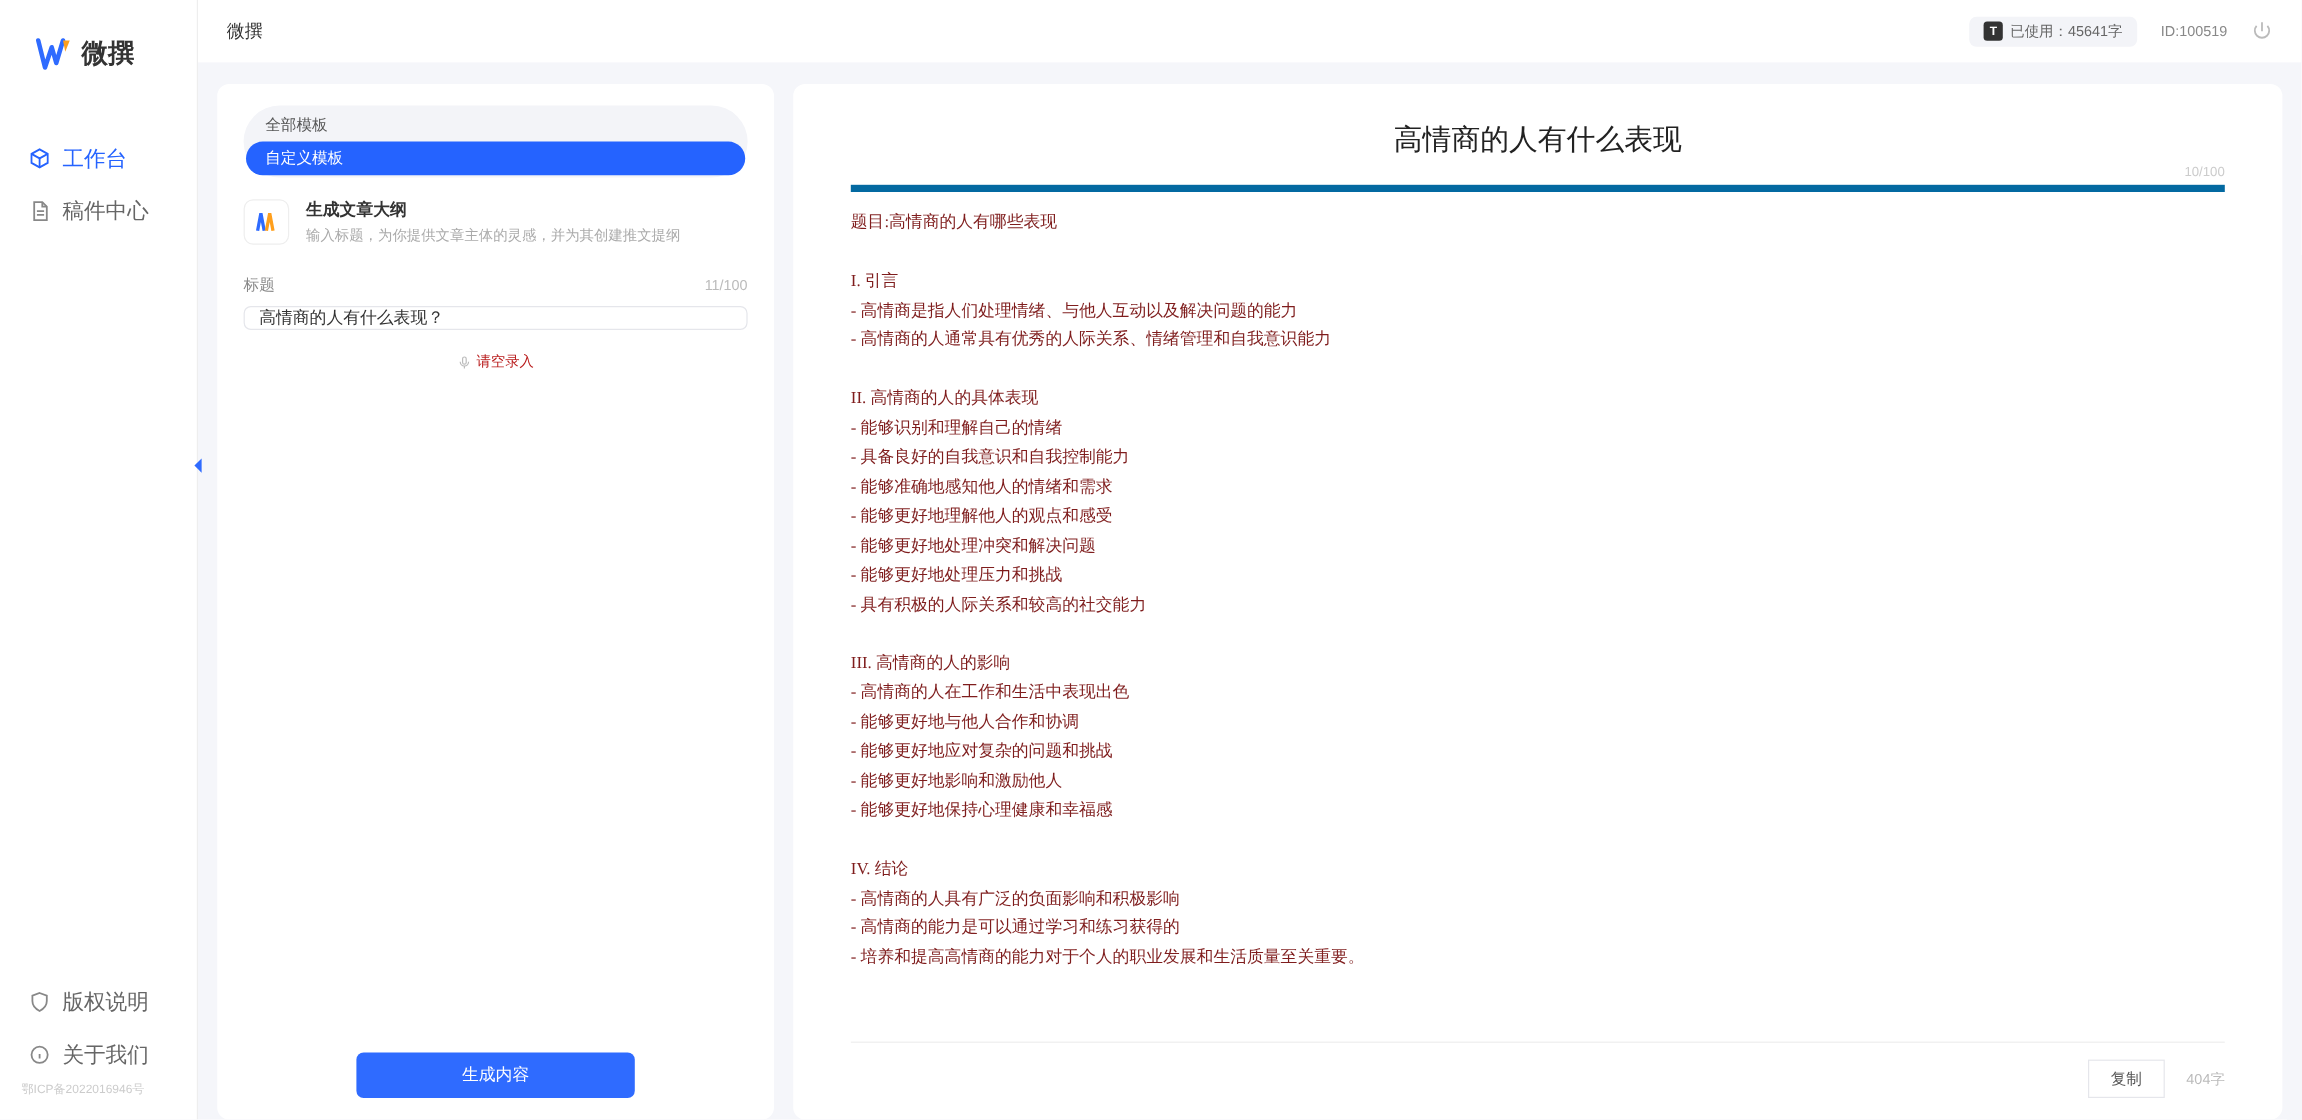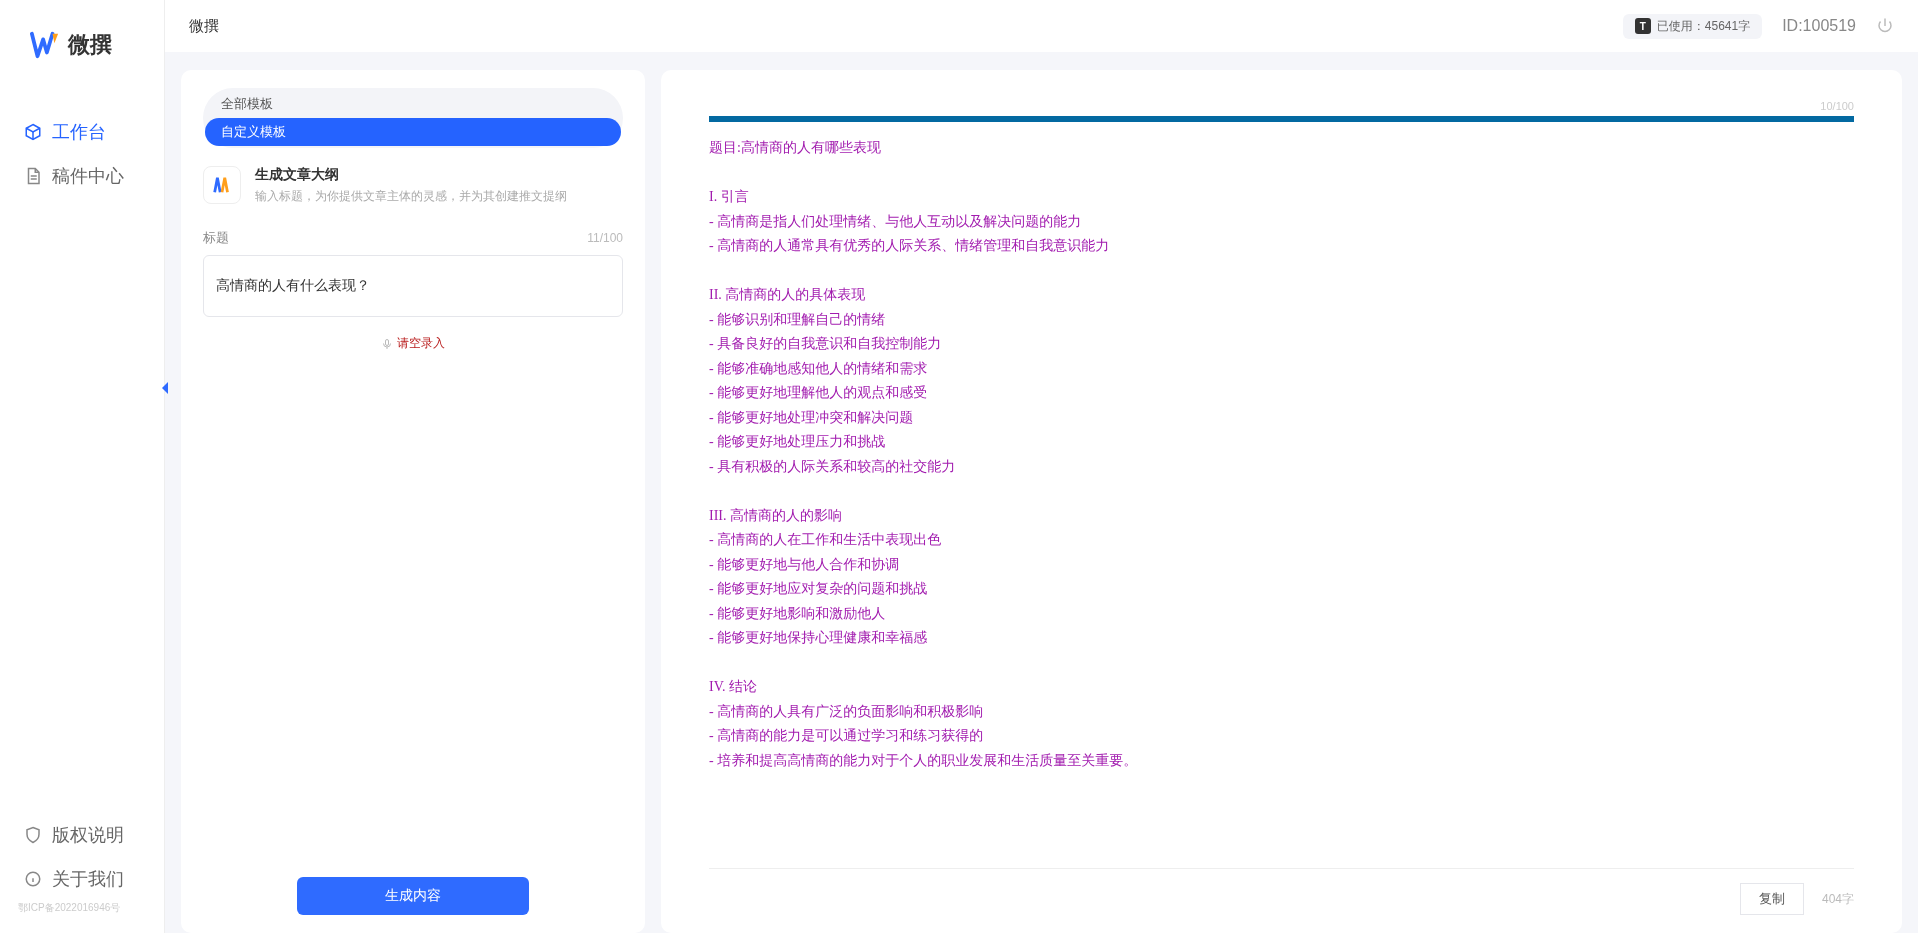--- a/index.html
+++ b/index.html
@@ -22,48 +22,48 @@
 
 
 .main { flex: 1; display: flex; flex-direction: column; }
 
 
 .topbar { height: 52px; background: #fff; display: flex; align-items: center; padding: 0 24px; justify-content: space-between; }
 .topbar-title { font-size: 15px; color: #333; }
 .topbar-right { display: flex; align-items: center; gap: 20px; }
 .usage-pill { background: #f3f4f8; border-radius: 6px; padding: 4px 12px; font-size: 12px; color: #666; display: flex; align-items: center; gap: 6px; }
 .usage-pill .t-badge { background: #333; color: #fff; border-radius: 3px; width: 16px; height: 16px; display: flex; align-items: center; justify-content: center; font-size: 10px; font-weight: bold; }
-.id-text { font-size: 16px; color: #888; }
+.id-text { font-size: 12px; color: #888; }
 .power-icon { width: 18px; height: 18px; cursor: pointer; }
 
 
 .content { flex: 1; display: flex; gap: 16px; padding: 18px 16px 0 16px; min-height: 0; }
 .panel { background: #fff; border-radius: 10px; display: flex; flex-direction: column; min-height: 0; }
 .panel-left { width: 464px; padding: 18px 22px; }
 .panel-right { flex: 1; padding: 30px 48px 18px 48px; }
 
 
 .tab-pills { display: inline-flex; background: #f3f4f8; border-radius: 999px; padding: 2px; margin-bottom: 18px; flex-direction: column; }
 .pill { padding: 5px 16px; border-radius: 999px; font-size: 13px; cursor: pointer; color: #555; }
 .pill.active { background: #2563ff; color: #fff; }
 .template-row { display: flex; gap: 14px; align-items: flex-start; margin-bottom: 24px; }
 .template-icon { width: 38px; height: 38px; border-radius: 8px; background: #fff; border: 1px solid #eee; display: flex; align-items: center; justify-content: center; }
 .template-title { font-size: 14px; font-weight: 600; color: #333; margin-bottom: 4px; }
 .template-desc { font-size: 12px; color: #aaa; }
 .field-label-row { display: flex; justify-content: space-between; align-items: center; font-size: 13px; color: #888; margin-bottom: 8px; }
 .counter { font-size: 12px; color: #bbb; }
-.title-input { width: 100%; border: 1px solid #e5e6eb; border-radius: 6px; padding: 22px 12px; font-size: 14px; color: #333; outline: none; font-family: Liberation Mono, monospace; }
+.title-input { width: 100%; border: 1px solid #e5e6eb; border-radius: 6px; padding: 1px 12px; font-size: 14px; color: #333; outline: none; font-family: Liberation Mono, monospace; }
 .voice-row { text-align: center; margin-top: 18px; font-size: 12px; color: #b91c1c; display: flex; align-items: center; justify-content: center; gap: 4px; }
 .left-footer { margin-top: auto; display: flex; justify-content: center; padding-top: 18px; }
 .generate-btn { background: #2f6bff; color: #fff; border: none; border-radius: 6px; padding: 10px 0; width: 232px; font-size: 14px; cursor: pointer; }
 
 
 .output-title { font-size: 24px; font-family: "SimSun", serif; text-align: center; margin-bottom: 6px; font-weight: 400; color: #222; }
 .output-count { text-align: right; font-size: 11px; color: #ccc; border-bottom: 6px solid #0369a1; padding-bottom: 4px; margin-bottom: 14px; }
-.output-body { flex: 1; font-size: 14px; color: #a21caf; line-height: 1.75; white-space: pre-wrap; font-family: "SimSun", "Microsoft YaHei", serif; overflow-y: auto; }
+.output-body { flex: 1; font-size: 14px; color: #7f1d1d; line-height: 1.75; white-space: pre-wrap; font-family: "SimSun", "Microsoft YaHei", serif; overflow-y: auto; }
 .output-footer { border-top: 1px solid #eee; margin-top: 14px; padding-top: 14px; display: flex; justify-content: flex-end; align-items: center; gap: 18px; }
 .copy-btn { border: 1px solid #e5e6eb; background: #fff; border-radius: 0; padding: 6px 18px; font-size: 13px; color: #555; cursor: pointer; }
 .char-count { font-size: 12px; color: #bbb; }
 
 svg { display: block; }
 </style>
 </head>
 <body>
 
 <div class="app">
@@ -186,20 +186,21 @@
           </span>
           <span>请空录入</span>
         </div>
 
         <div class="left-footer">
           <button class="generate-btn">生成内容</button>
         </div>
       </section>
 
       <section class="panel panel-right">
+        <div class="output-title">高情商的人有什么表现</div>
         <div class="output-count">10/100</div>
         <div class="output-body">题目:高情商的人有哪些表现
 
 I. 引言
 - 高情商是指人们处理情绪、与他人互动以及解决问题的能力
 - 高情商的人通常具有优秀的人际关系、情绪管理和自我意识能力
 
 II. 高情商的人的具体表现
 - 能够识别和理解自己的情绪
 - 具备良好的自我意识和自我控制能力

